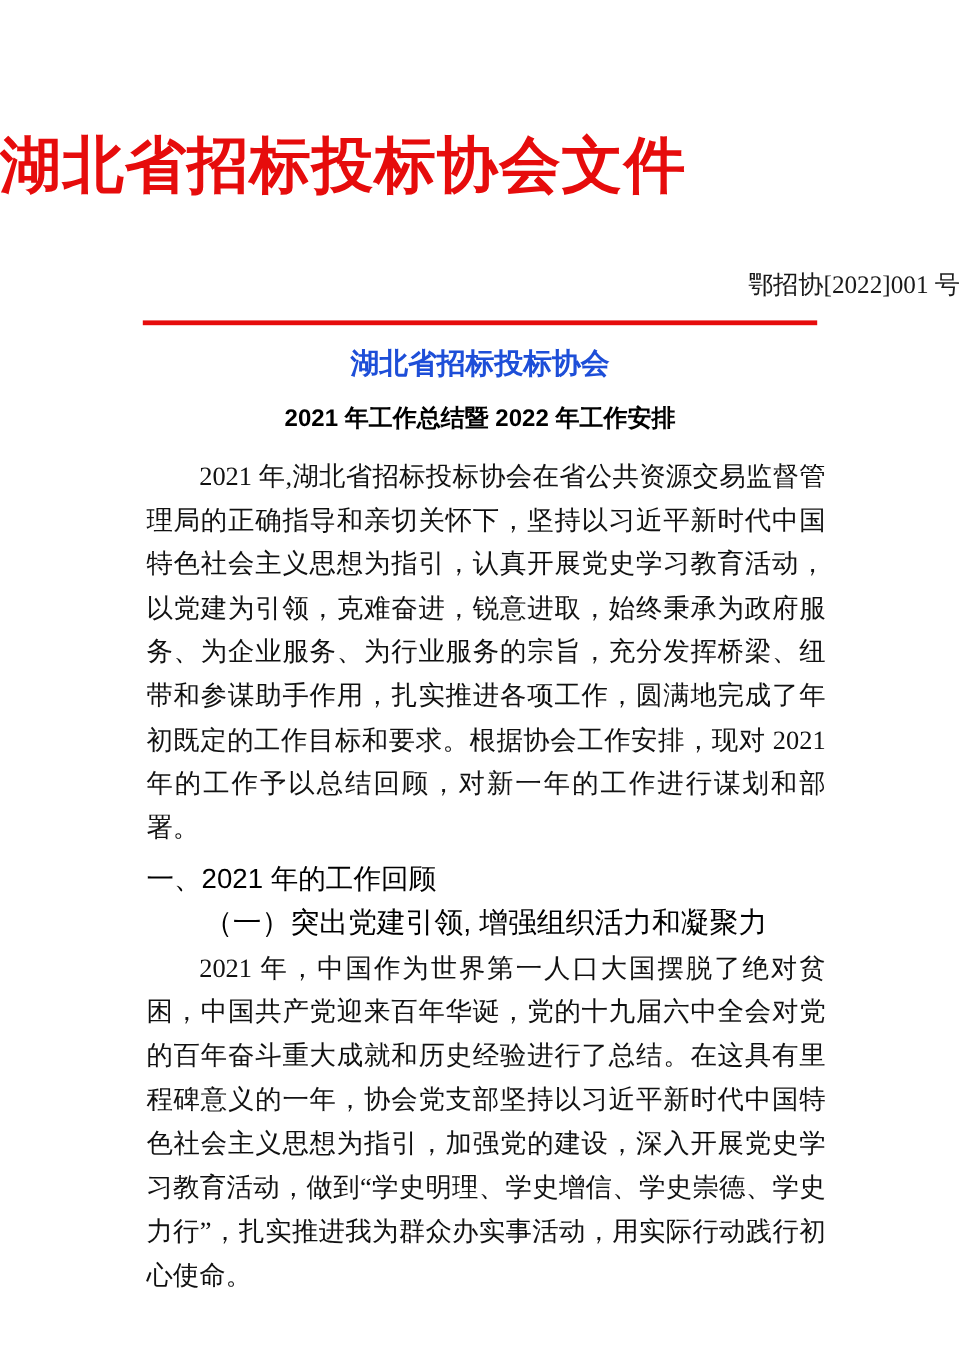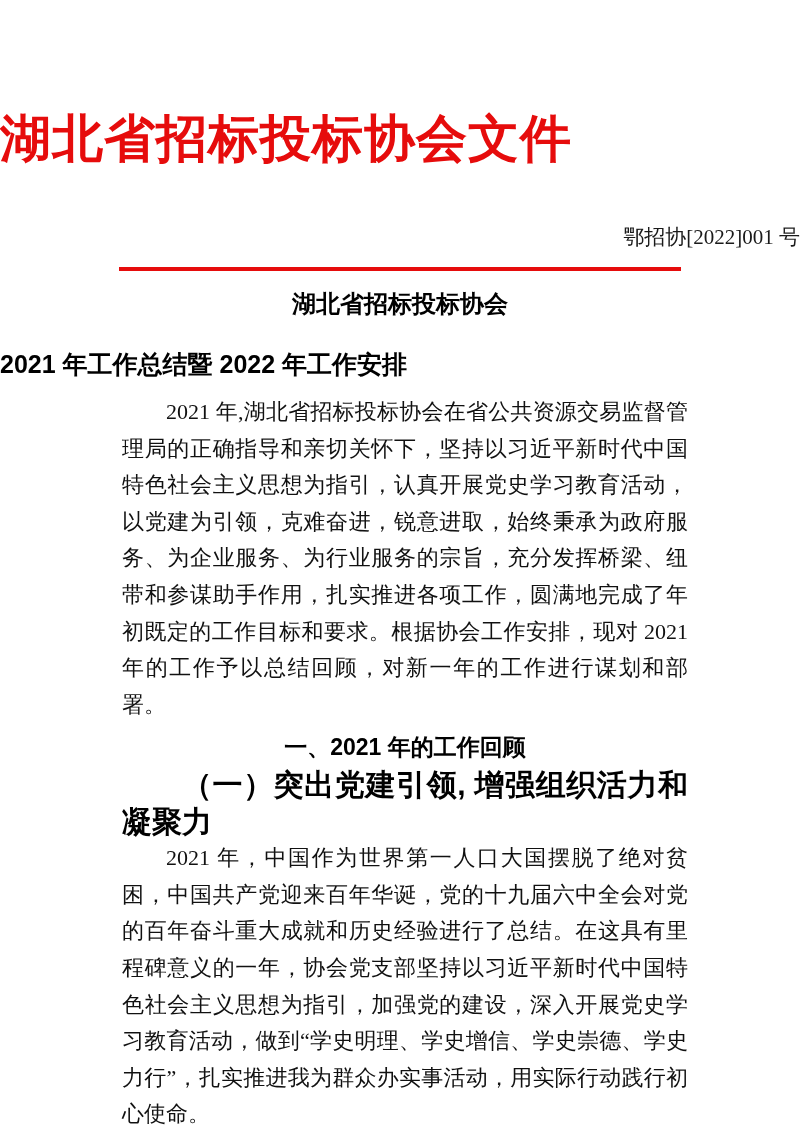--- a/index.html
+++ b/index.html
@@ -37,63 +37,63 @@
   }
   .red-rule {
     width: 562px;
     height: 4px;
     margin: 17px auto 0 auto;
     background: #e60c0c;
   }
   .doc-title-1 {
     margin-top: 16px;
     text-align: center;
-    color: #000000;
+    color: #1d4ed8;
     font-family: "Liberation Sans", "DejaVu Sans", sans-serif;
     font-weight: bold;
     font-size: 24px;
     line-height: 34px;
   }
   .doc-title-2 {
-    margin-top: 26px;
+    margin-top: 11px;
+    text-align: center;
     color: #000000;
     font-family: "Liberation Sans", "DejaVu Sans", sans-serif;
     font-weight: bold;
-    font-size: 25px;
+    font-size: 20px;
     line-height: 34px;
   }
   .body-text {
     width: 566px;
     margin: 13px 112px 0 122px;
     color: #111111;
     font-size: 22px;
     line-height: 36.6px;
     text-align: justify;
     font-family: "Liberation Serif", "DejaVu Serif", serif;
   }
   .para {
     margin: 0;
     text-indent: 2em;
   }
   .section-heading {
     margin: 6px 0 0 0;
-    text-align: center;
     text-indent: 0;
     font-family: "Liberation Sans", "DejaVu Sans", sans-serif;
-    font-weight: bold;
+    font-weight: normal;
     font-size: 23px;
     line-height: 36.6px;
     color: #000000;
   }
   .sub-heading {
     margin: 1px 0 0 0;
     text-indent: 2em;
     font-family: "Liberation Sans", "DejaVu Sans", sans-serif;
-    font-weight: bold;
-    font-size: 30px;
+    font-weight: normal;
+    font-size: 24px;
     line-height: 36.6px;
     color: #000000;
   }
 </style>
 </head>
 <body>
 
 <div class="page">
 
   <div class="org-title">湖北省招标投标协会文件</div>

